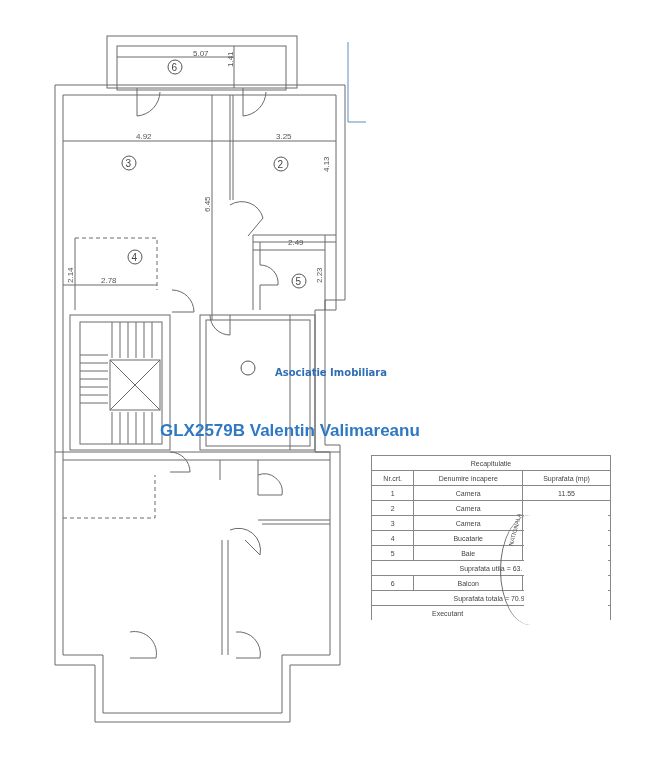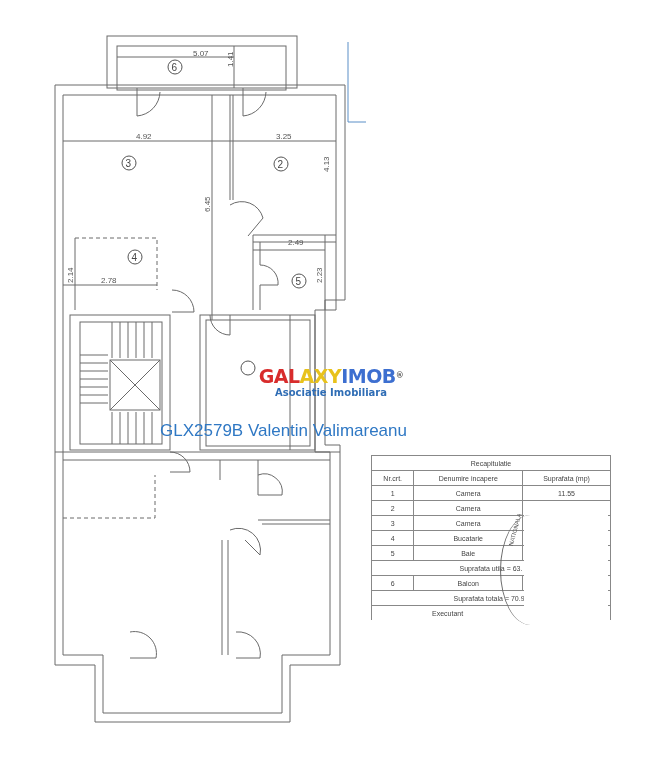--- a/index.html
+++ b/index.html
@@ -7,21 +7,21 @@
     #plan { position: absolute; left: 0; top: 0; width: 655px; height: 768px; }
     .dim { font-family: "Liberation Sans", sans-serif; font-size: 8px; fill: #555; }
     .room-num { font-family: "Liberation Sans", sans-serif; font-size: 10px; fill: #444; }
     .logo { position: absolute; left: 236px; top: 366px; width: 190px; text-align: center; }
     .logo-main { font-family: "DejaVu Sans", sans-serif; font-weight: bold; font-size: 19px; letter-spacing: -0.5px; line-height: 20px; }
     .logo-main .c1 { color: #d82c2c; }
     .logo-main .c2 { color: #e8c21c; }
     .logo-main .c3 { color: #3d6fd0; }
     .logo-reg { font-size: 8px; color: #555; vertical-align: top; }
     .logo-sub { font-family: "DejaVu Sans", sans-serif; font-weight: bold; font-size: 10px; color: #2f6db5; margin-top: 1px; }
-    .listing-id { position: absolute; left: 160px; top: 421px; font-family: "Liberation Sans", sans-serif; font-weight: normal; font-size: 17px; color: #2f78c4; white-space: nowrap; }
+    .listing-id { position: absolute; left: 160px; top: 421px; font-family: "Liberation Sans", sans-serif; font-weight: bold; font-size: 17px; color: #2f78c4; white-space: nowrap; }
     .recap { position: absolute; left: 371px; top: 455px; width: 240px; border-collapse: collapse; font-family: "Liberation Sans", sans-serif; font-size: 7px; color: #444; }
     .recap td, .recap th { border: 1px solid #888; height: 14px; padding: 0 2px; text-align: center; font-weight: normal; }
     .recap .c-nr { width: 36px; }
     .recap .c-name { width: 100px; }
     .recap .c-area { width: 80px; }
     .recap .exec { text-align: left; padding-left: 60px; border-bottom: none; }
     .stamp-cover { position: absolute; left: 524px; top: 503px; width: 84px; height: 128px; background: #ffffff; }
     .stamp-arc { position: absolute; left: 500px; top: 515px; width: 60px; height: 110px; border-left: 1.5px solid #666; border-radius: 50%; }
     .stamp-text { position: absolute; left: 508px; top: 545px; font-size: 6px; color: #555; transform: rotate(-75deg); transform-origin: left top; white-space: nowrap; }
   </style>
@@ -140,23 +140,20 @@
     <text class="dim" x="101" y="283">2.78</text>
   </g>
 
   <g stroke="#5a8fc7" stroke-width="1" fill="none">
     <line x1="348" y1="42" x2="348" y2="122"></line>
     <line x1="348" y1="122" x2="366" y2="122"></line>
   </g>
 </svg>
 
 <div class="logo">
-  <div class="logo-main">
-    <span class="c1">GAL</span><span class="c2">AXY</span><span class="c3">IMOB</span><span class="logo-reg">®</span>
-  </div>
   <div class="logo-sub">Asociatie Imobiliara</div>
 </div>
 
 <div class="listing-id">GLX2579B Valentin Valimareanu</div>
 
 <table class="recap">
   <tbody>
       <tr>
         <th colspan="3">Recapitulatie</th>
       </tr>

